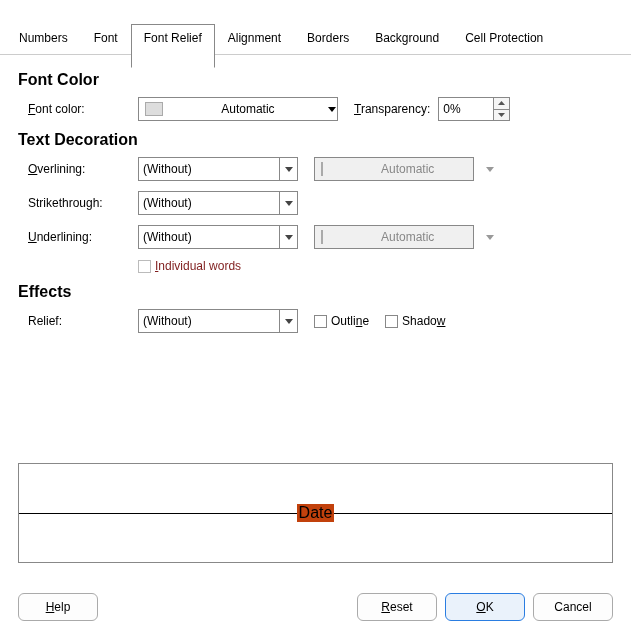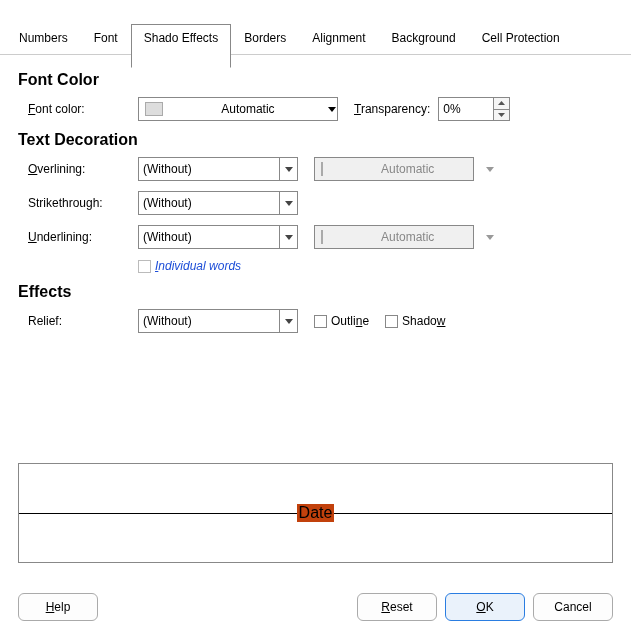--- a/index.html
+++ b/index.html
@@ -122,21 +122,21 @@
     background: #f5f5f5;
   }
   .spin-btns div:first-child { border-bottom: 1px solid #888; }
   .spin-btns svg { width: 7px; height: 4px; }
   .chk {
     display: inline-flex;
     align-items: center;
     gap: 4px;
     cursor: pointer;
   }
-  .chk.disabled { color: #1d4ed8; cursor: default; font-style: italic; }
+  .chk.disabled { color: #7f1d1d; cursor: default; }
   .chk-box {
     width: 13px;
     height: 13px;
     border: 1px solid #888;
     background: #fff;
   }
   .chk.disabled .chk-box { border-color: #bbb; }
   .preview {
     border: 1px solid #888;
     margin-top: 130px;
@@ -184,23 +184,23 @@
     background: #eaf2fb;
   }
   .gap { display:inline-block; width: 16px; }
 </style>
 </head>
 <body>
 
 <div class="tabs">
   <div class="tab">Numbers</div>
   <div class="tab">Font</div>
-  <div class="tab active">Shado Effects</div>
+  <div class="tab active">Font Relief</div>
+  <div class="tab">Alignment</div>
   <div class="tab">Borders</div>
-  <div class="tab">Alignment</div>
   <div class="tab">Background</div>
   <div class="tab">Cell Protection</div>
 </div>
 
 <div class="content">
   <div class="section-title">Font Color</div>
   <div class="row">
     <div class="label"><span class="u">F</span><span>ont color:</span></div>
     <div class="dropdown color-dd">
       <div class="color-swatch"></div>

